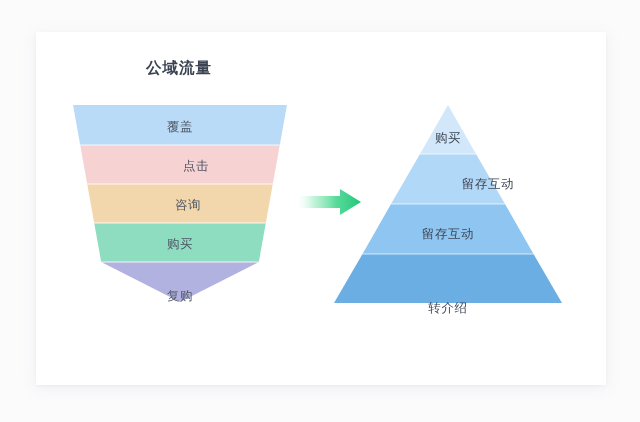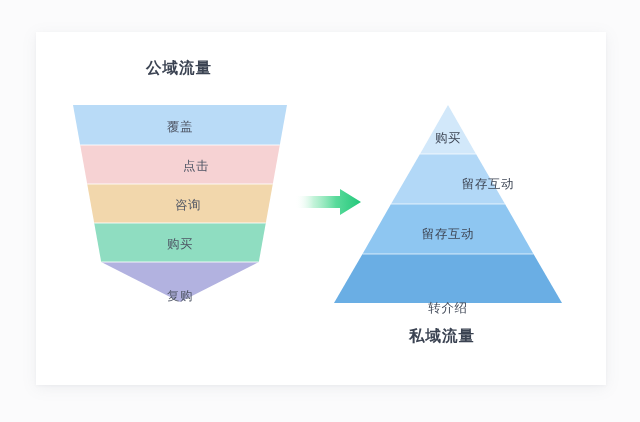--- a/index.html
+++ b/index.html
@@ -76,21 +76,20 @@
 </style>
 </head>
 <body>
 
 <div id="canvas">
 
   <div id="card"></div>
 
   <div class="section-title" id="public-title">公域流量</div>
 
-  <div class="section-title" id="private-title">私域流量</div>
 
   <svg id="shapes" viewBox="0 0 640 422" xmlns="http://www.w3.org/2000/svg">
     <defs>
       <linearGradient id="arrow-grad" x1="0" y1="0" x2="1" y2="0">
         <stop offset="0%" stop-color="#ffffff" stop-opacity="0"></stop>
         <stop offset="28%" stop-color="#7ae4ab" stop-opacity="0.45"></stop>
         <stop offset="62%" stop-color="#47d690" stop-opacity="0.9"></stop>
         <stop offset="100%" stop-color="#22c779" stop-opacity="1"></stop>
       </linearGradient>
     </defs>

